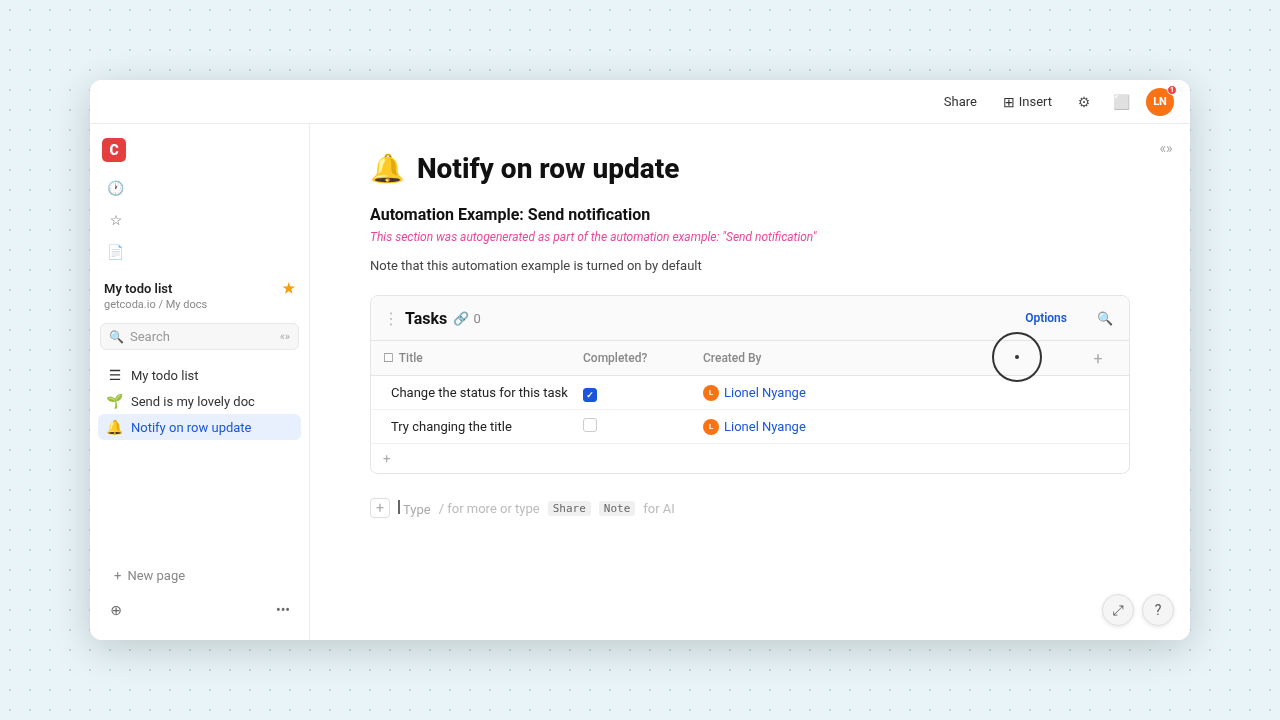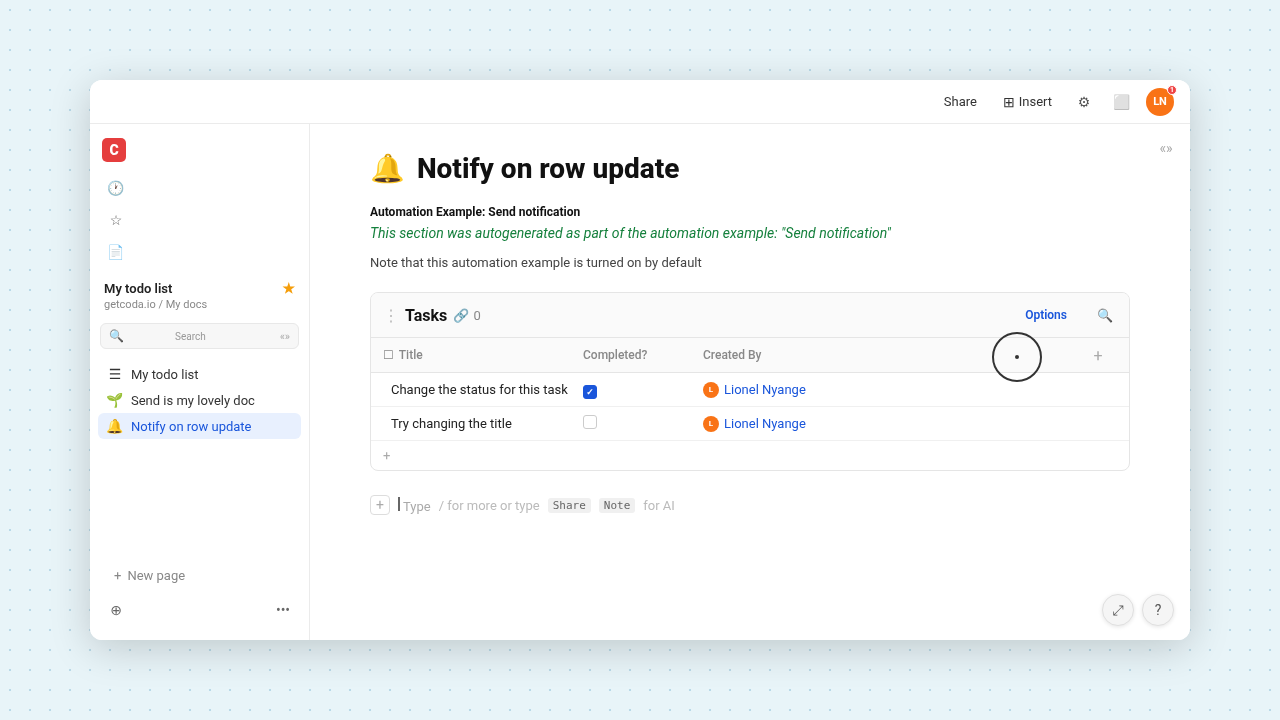--- a/index.html
+++ b/index.html
@@ -197,23 +197,22 @@
       border: 1px solid #e8e8e8;
       cursor: text;
     }
 
     .search-bar-icon {
       color: #888;
       font-size: 12px;
     }
 
     .search-bar-text {
-      font-size: 10px;
+      font-size: 13px;
       color: #999;
-      margin-left: 45px;
     }
 
     .search-collapse {
       margin-left: auto;
       color: #aaa;
       font-size: 11px;
       cursor: pointer;
     }
 
     .nav-items {
@@ -311,29 +310,29 @@
     }
 
     .page-title {
       font-size: 28px;
       font-weight: 800;
       color: #111;
     }
 
     
     .section-heading {
-      font-size: 12px;
+      font-size: 16px;
       font-weight: 700;
       color: #111;
       margin-bottom: 6px;
     }
 
     .section-subtitle {
-      font-size: 14px;
-      color: #15803d;
+      font-size: 12px;
+      color: #ec4899;
       font-style: italic;
       margin-bottom: 14px;
     }
 
     .section-note {
       font-size: 13px;
       color: #444;
       margin-bottom: 22px;
     }
 

